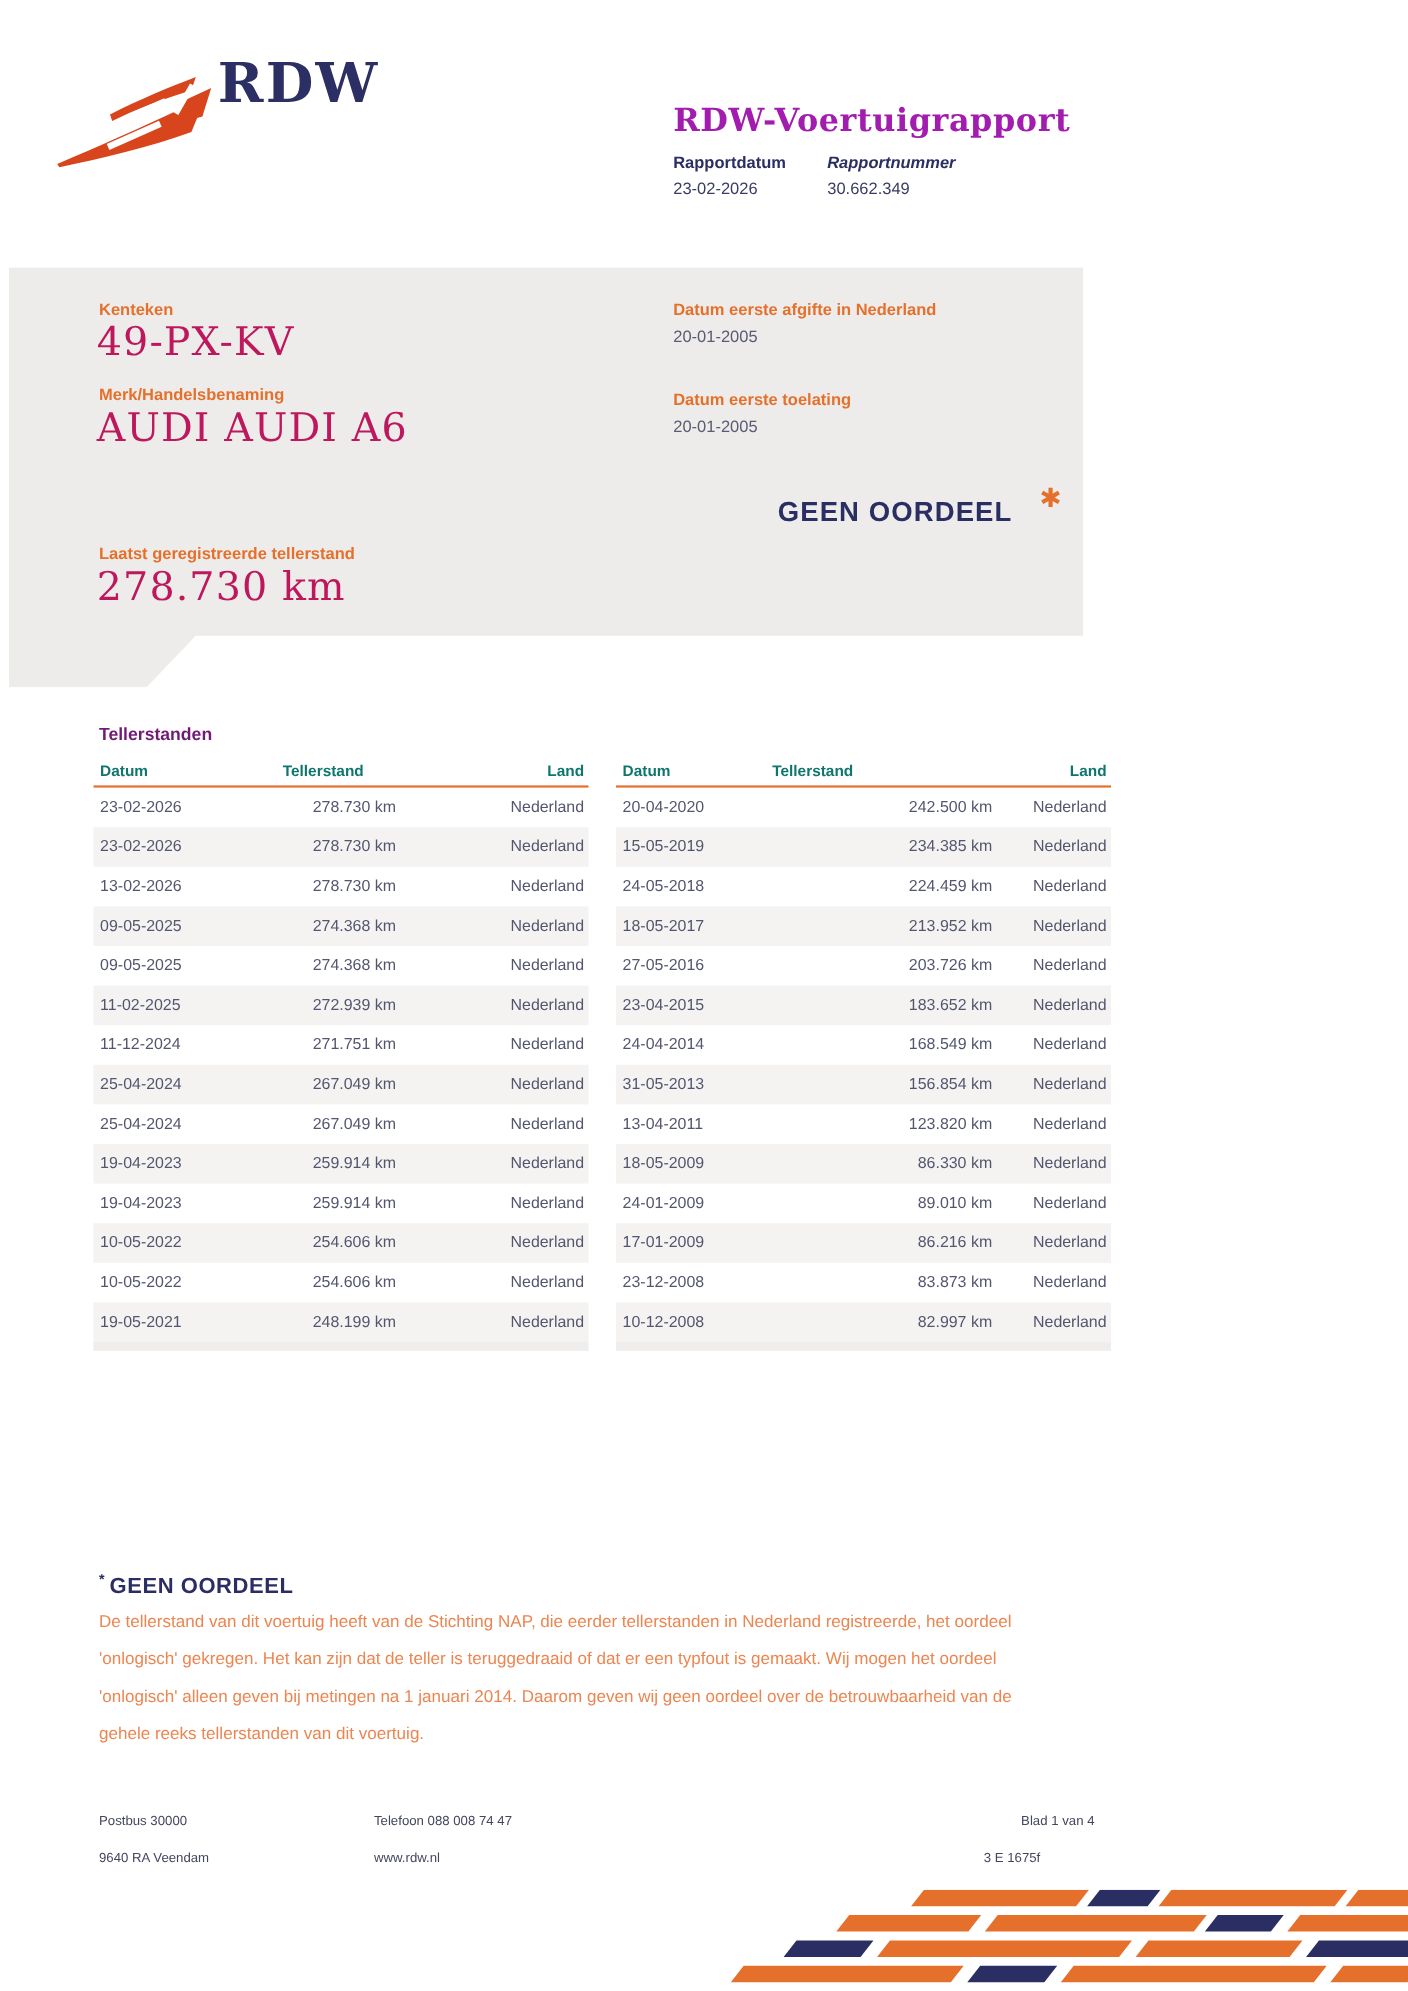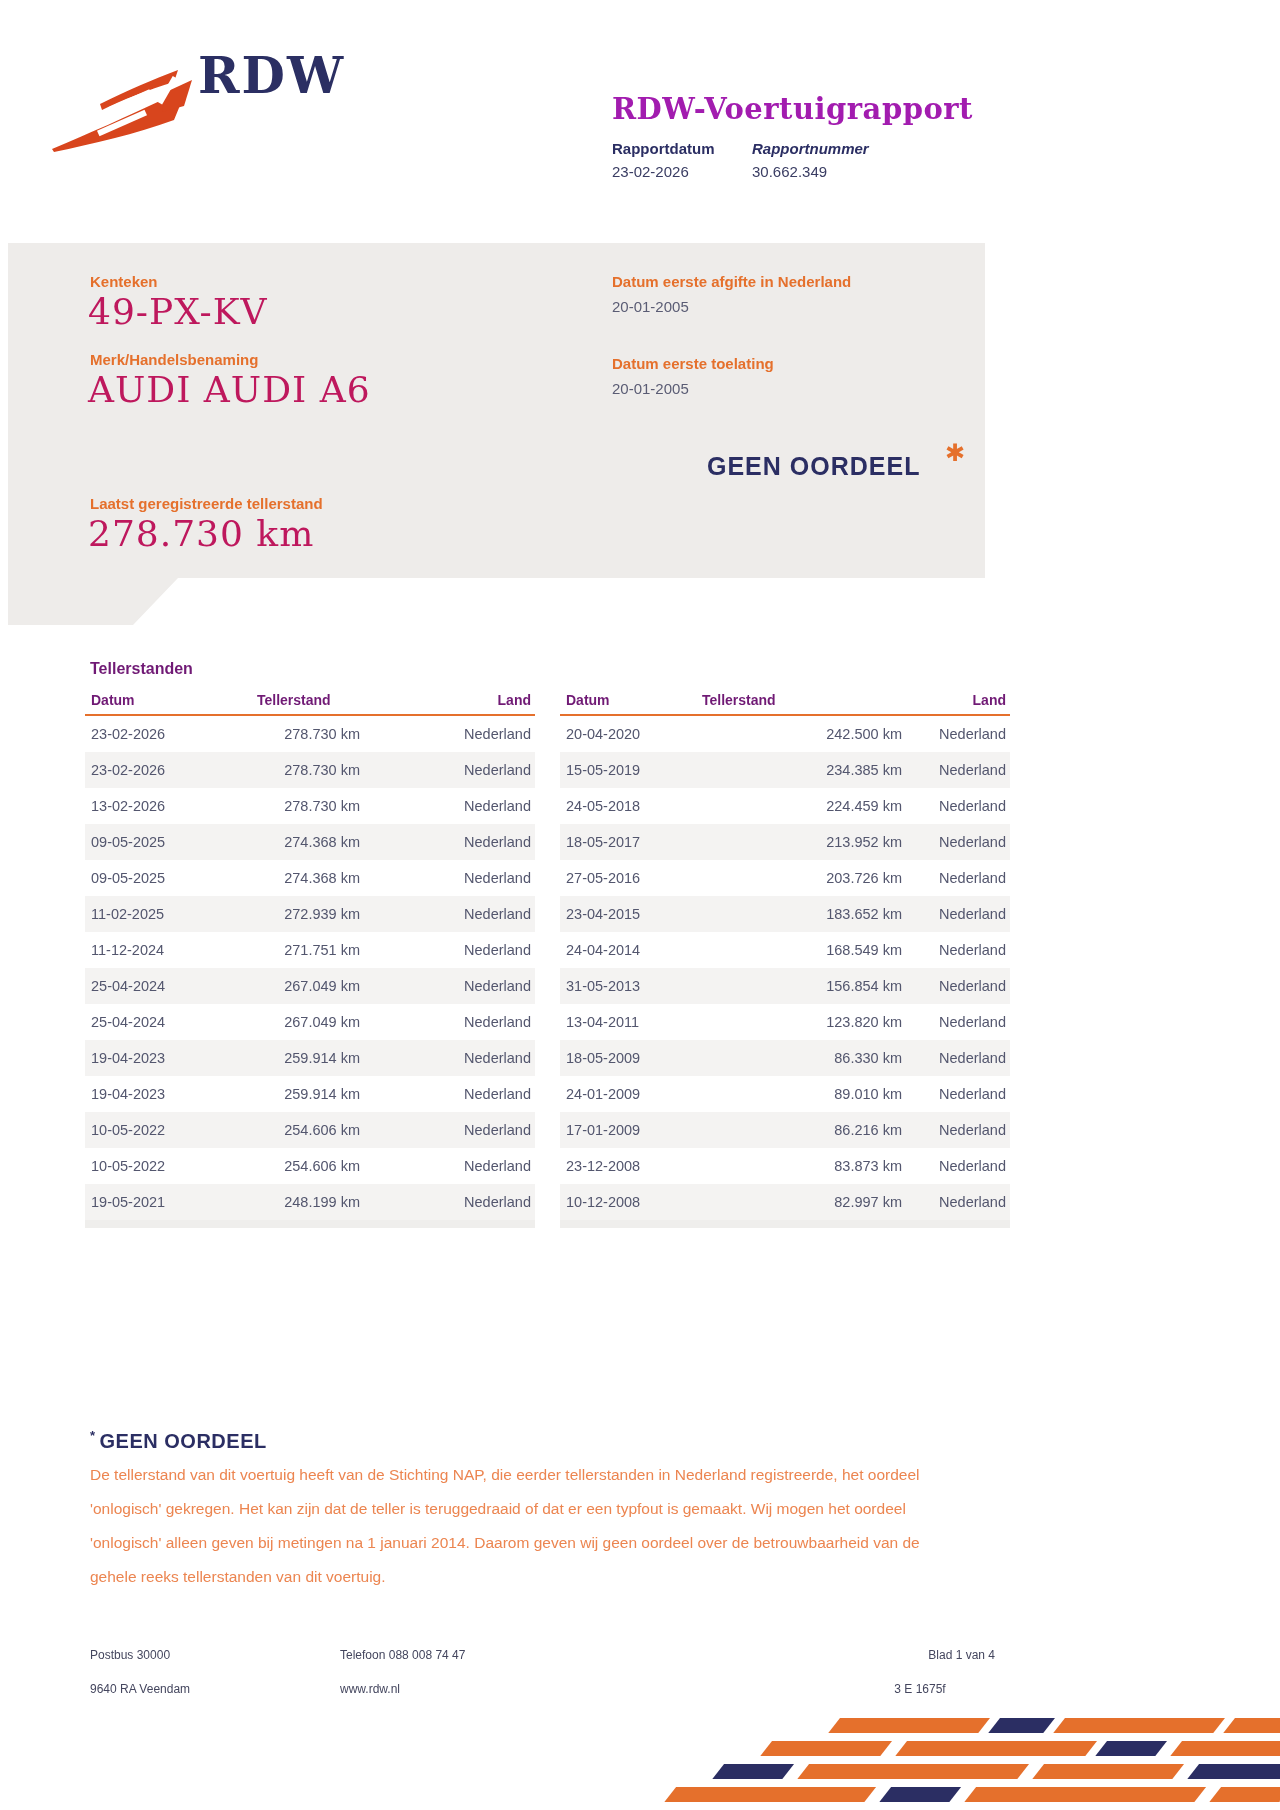--- a/index.html
+++ b/index.html
@@ -40,21 +40,21 @@
   .sb-star{position:absolute;left:937px;top:196px;font-size:24px;color:#e5702c;}
   
   .tbl-heading{
     position:absolute;left:90px;top:660px;
     font-weight:bold;font-size:16px;color:#701a75;
   }
   .mileage-table{position:absolute;top:688px;}
   .mileage-table.left{left:85px;width:450px;}
   .mileage-table.right{left:560px;width:450px;}
   .t-head{display:grid;height:24px;align-items:center;
-    font-weight:bold;font-size:14px;color:#701a75;}
+    font-weight:bold;font-size:14px;color:#0f766e;}
   .mileage-table.left  .t-head,.mileage-table.left  .t-row{grid-template-columns:152px 123px 1fr;}
   .mileage-table.right .t-head,.mileage-table.right .t-row{grid-template-columns:142px 200px 1fr;}
   .t-head .c1{padding-left:6px;}
   .t-head .c2{text-align:left;padding-left:20px;}
   .mileage-table.right .t-head .c2{padding-left:0;}
   .t-head .c3{text-align:right;padding-right:4px;}
   .t-rule{height:2px;background:#e5702c;margin-top:2px;}
   .t-row{display:grid;height:36px;align-items:center;font-size:14.5px;color:#53566e;}
   .t-row:nth-child(even){background:#f4f3f2;}
   .t-row .c1{padding-left:6px;}

